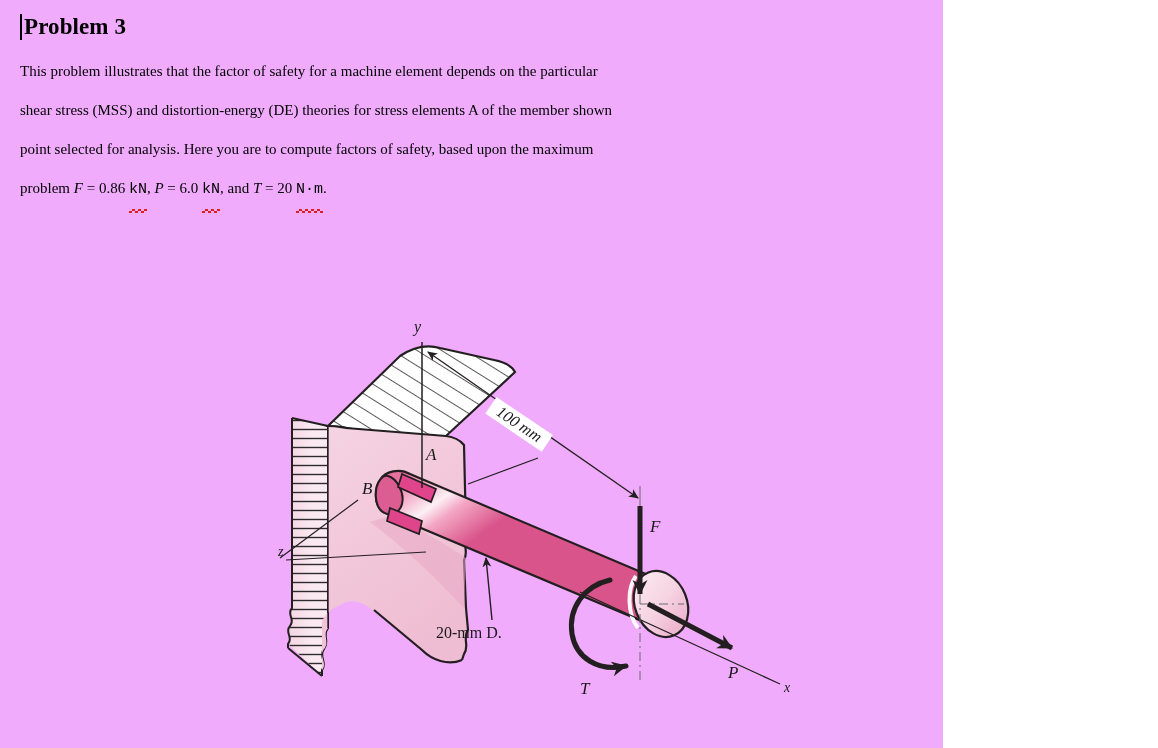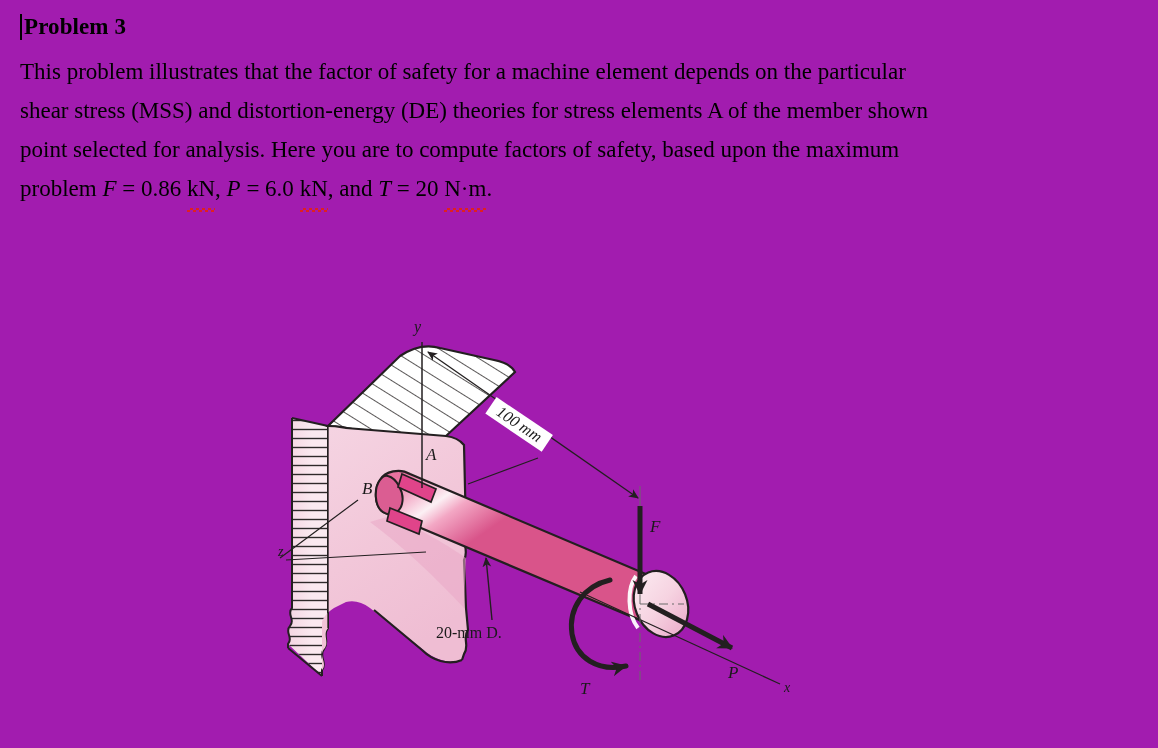--- a/index.html
+++ b/index.html
@@ -12,23 +12,23 @@
     width: 1158px;
     height: 748px;
     overflow: hidden;
     font-family: "Liberation Serif", "DejaVu Serif", serif;
     color: #000000;
     position: relative;
   }
 
   #page {
     position: relative;
-    width: 1158px;
+    width: 943px;
     height: 748px;
-    background: #a21caf;
+    background: #f0abfc;
   }
 
   
   .text-block {
     position: absolute;
     left: 20px;
     top: 12px;
     width: 1090px;
   }
 
@@ -46,39 +46,40 @@
     position: absolute;
     left: 0px;
     top: 2px;
     width: 2px;
     height: 26px;
     background: #000;
     display: inline-block;
   }
 
   .para {
-    font-size: 23px;
+    font-size: 15px;
     line-height: 39px;
     margin: 0;
     text-align: left;
     white-space: nowrap;
   }
   .para .ln { display: block; }
 
   i.v { font-style: italic; }
   .sub {
     font-size: 0.72em;
     vertical-align: -0.28em;
     font-style: italic;
   }
 
   
   .spell {
     position: relative;
     display: inline-block;
+    font-family: Liberation Mono, monospace;
   }
   .spell::after {
     content: "";
     position: absolute;
     left: 0;
     right: 0;
     bottom: -4px;
     height: 4px;
     background-image:
       radial-gradient(circle at 1.5px 3.2px, #e02020 1.3px, transparent 1.5px),

